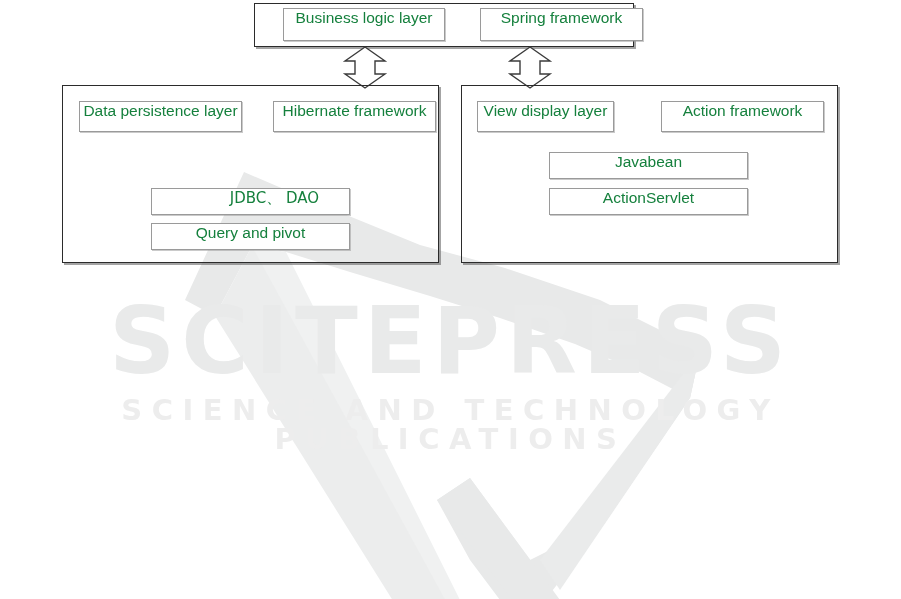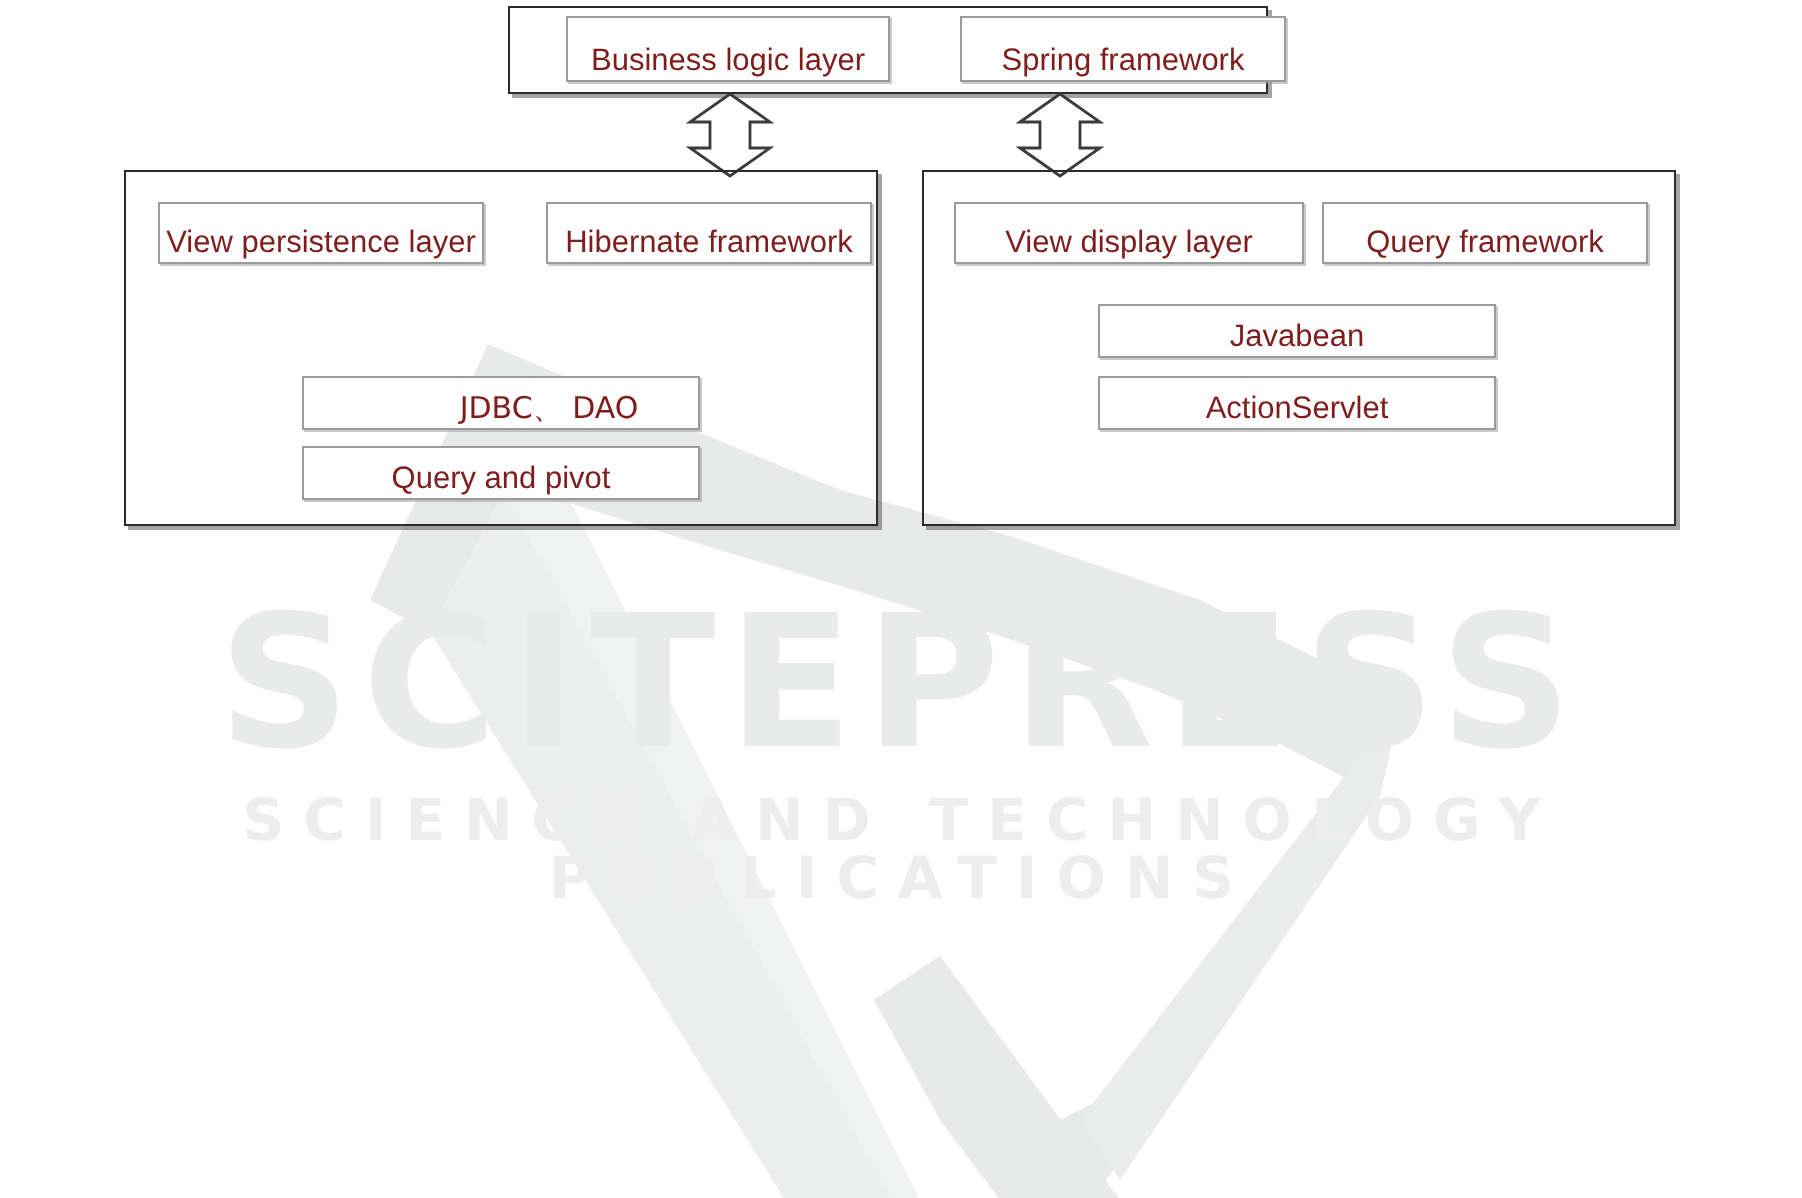--- a/index.html
+++ b/index.html
@@ -80,23 +80,23 @@
     box-shadow: 2px 2px 0 0 rgba(90,90,90,0.55);
   }
 
   
   .ibox {
     position: absolute;
     box-sizing: border-box;
     border: 1px solid #9a9a9a;
     background: #ffffff;
     display: flex;
-    align-items: flex-end;
+    align-items: flex-start;
     justify-content: center;
-    color: #7f1d1d;
+    color: #15803d;
     font-size: 15.5px;
     white-space: nowrap;
     box-shadow: 1px 1px 0 0 rgba(150,150,150,0.5);
   }
   .ibox.hdr { font-size: 15.5px; }
   .ibox.cjk { font-family: "DejaVu Sans", sans-serif; font-size: 15px; }
 
   
   .arrow {
     position: absolute;
@@ -139,44 +139,44 @@
       <path d="M 25 1 L 45 15 L 35 15 L 35 28 L 45 28 L 25 42 L 5 28 L 15 28 L 15 15 L 5 15 Z" fill="#ffffff" stroke="#3b3b3b" stroke-width="1.4" stroke-linejoin="miter"></path>
     </svg>
 
     <svg class="arrow" style="left:505px; top:46px;" width="50" height="43" viewBox="0 0 50 43">
       <path d="M 25 1 L 45 15 L 35 15 L 35 28 L 45 28 L 25 42 L 5 28 L 15 28 L 15 15 L 5 15 Z" fill="#ffffff" stroke="#3b3b3b" stroke-width="1.4" stroke-linejoin="miter"></path>
     </svg>
 
     <div class="panel" style="left:62px; top:85px; width:377px; height:178px;"></div>
 
     <div class="ibox hdr" style="left:79px; top:101px; width:163px; height:31px;">
-      <span>View persistence layer</span>
+      <span>Data persistence layer</span>
     </div>
 
     <div class="ibox hdr" style="left:263px; top:101px; width:163px; height:31px;margin-left:10px;">
       <span>Hibernate framework</span>
     </div>
 
 
     <div class="ibox cjk" style="left:151px; top:188px; width:199px; height:27px;padding-left:48px;">
       <span>JDBC、 DAO</span>
     </div>
 
     <div class="ibox" style="left:151px; top:223px; width:199px; height:27px;">
       <span>Query and pivot</span>
     </div>
 
     <div class="panel" style="left:461px; top:85px; width:377px; height:178px;"></div>
 
-    <div class="ibox hdr" style="left:477px; top:101px; width:175px; height:31px;">
+    <div class="ibox hdr" style="left:477px; top:101px; width:137px; height:31px;">
       <span>View display layer</span>
     </div>
 
     <div class="ibox hdr" style="left:661px; top:101px; width:163px; height:31px;">
-      <span>Query framework</span>
+      <span>Action framework</span>
     </div>
 
     <div class="ibox" style="left:549px; top:152px; width:199px; height:27px;">
       <span>Javabean</span>
     </div>
 
     <div class="ibox" style="left:549px; top:188px; width:199px; height:27px;">
       <span>ActionServlet</span>
     </div>
 

